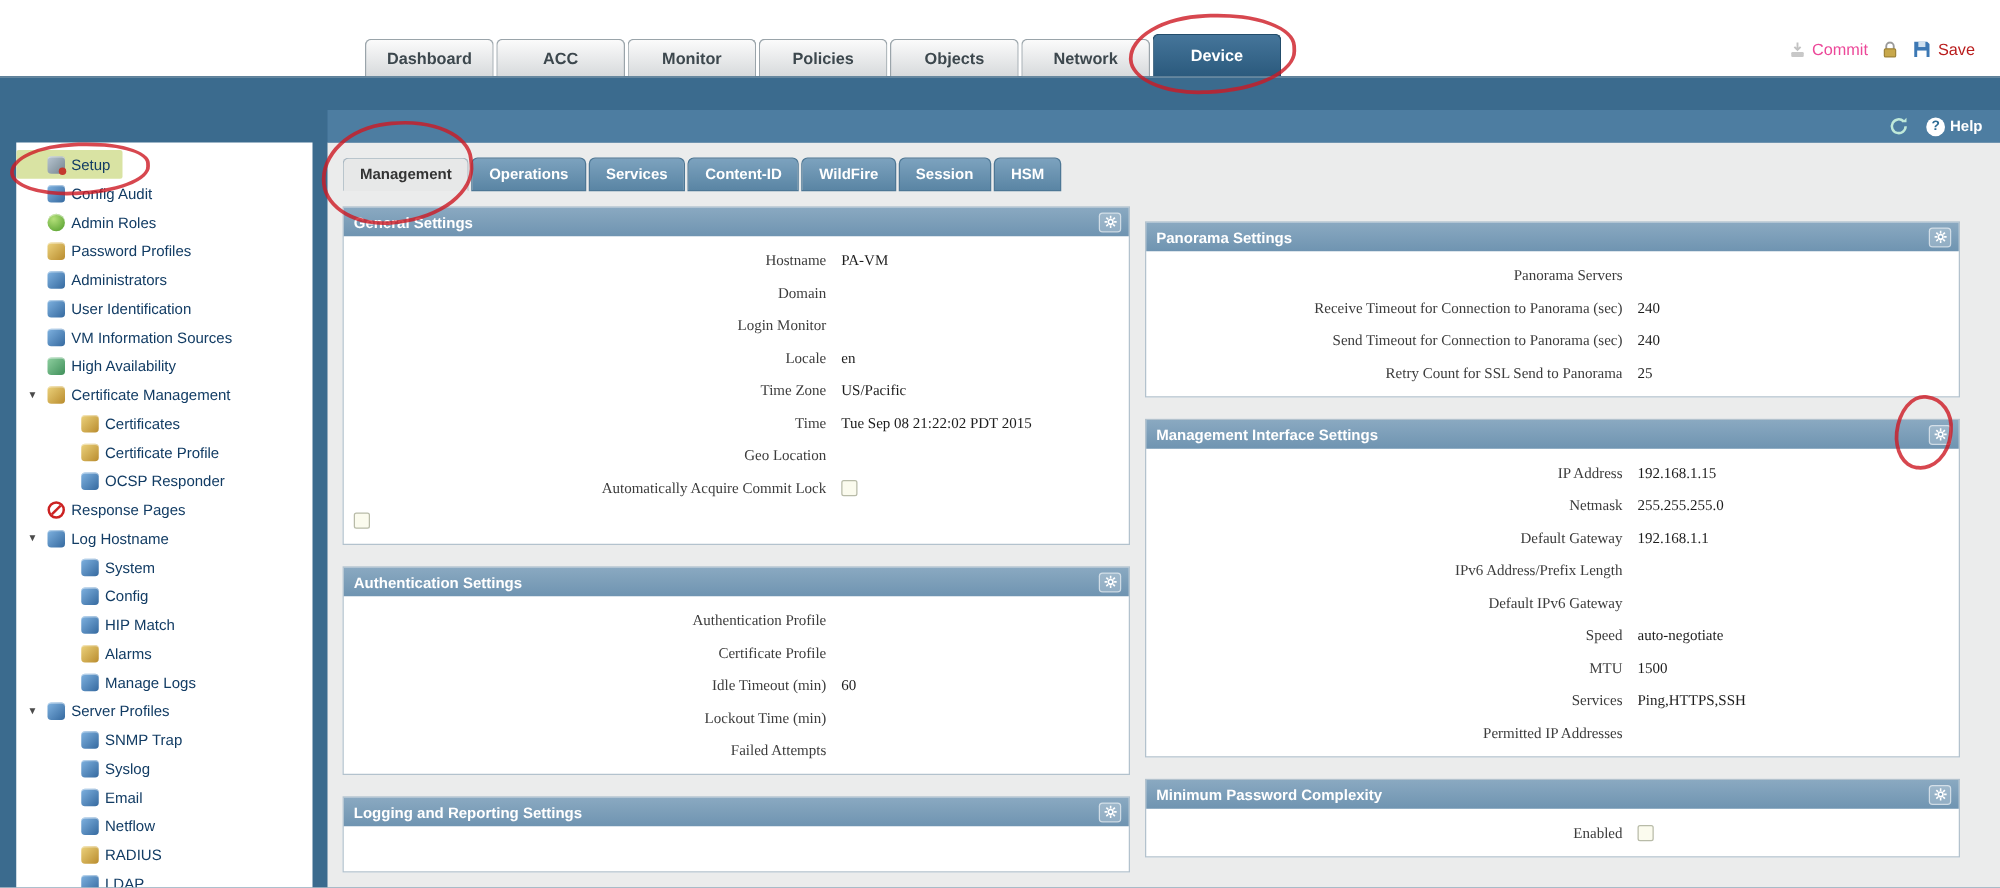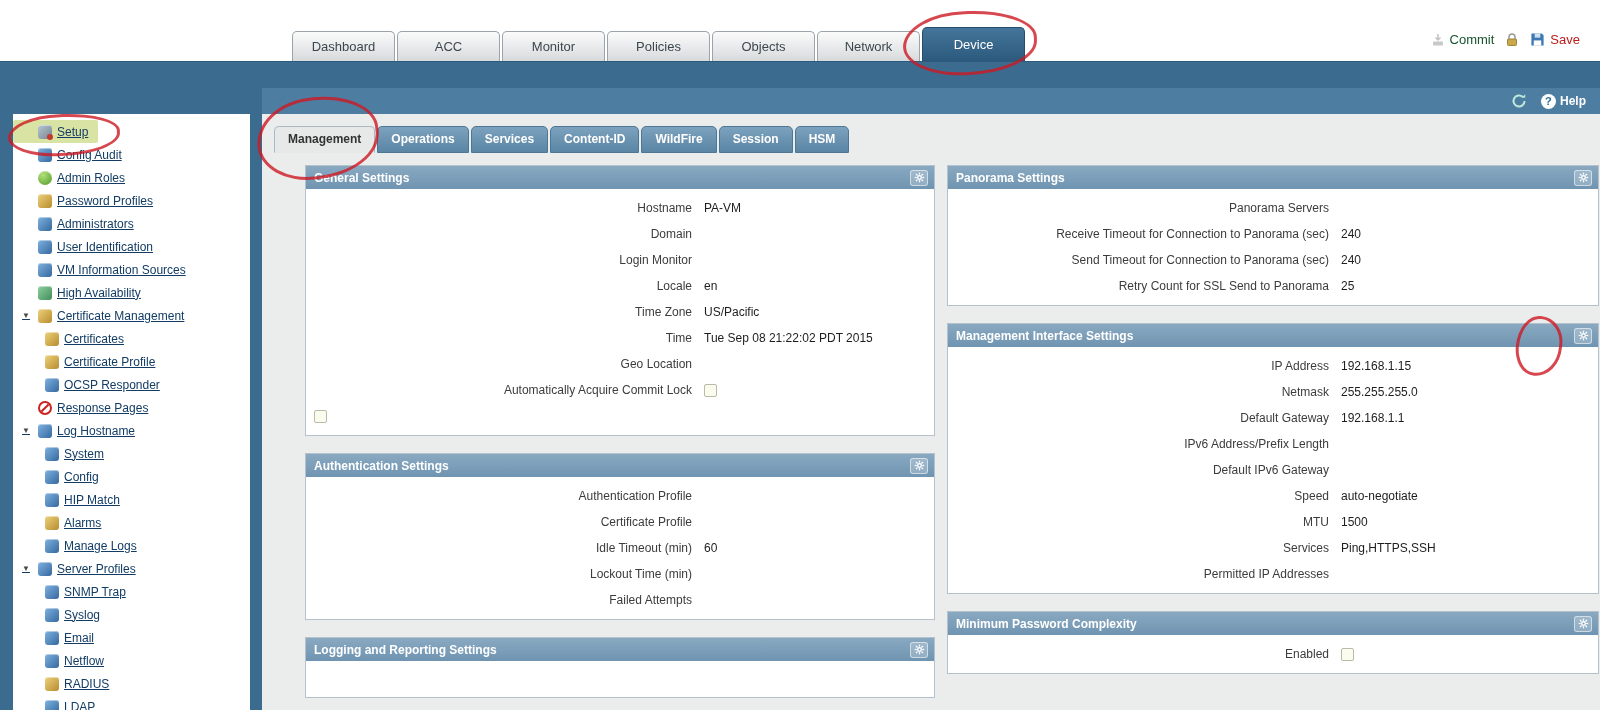--- a/index.html
+++ b/index.html
@@ -19,49 +19,49 @@
   .logo-mark .b3 { left:22px; height:22px; }
   .logo-mark .b4 { left:29px; height:28px; }
   .wordmark { font-size:28px; font-weight:bold; letter-spacing:-1px; line-height:30px; }
   .wordmark .palo { color:#4f5d64; }
   .wordmark .alto { color:#9fb4bd; }
   .networks { font-size:9px; letter-spacing:2.5px; color:#8dc63f; text-align:right; margin-top:-2px; }
 
   .nav-tabs { position:absolute; left:292px; bottom:0; display:flex; align-items:flex-end; }
   .nav-tab { width:103px; height:30px; margin-right:2px; border:1px solid #9aa4aa; border-bottom:none;
     border-radius:5px 5px 0 0; background:linear-gradient(#fbfbfb,#d7dadc);
-    color:#3c474d; font-size:13px; font-weight:normal;
+    color:#3c474d; font-size:13px; font-weight:bold;
     display:flex; align-items:center; justify-content:center; cursor:pointer; }
   .nav-tab.active { height:34px; background:linear-gradient(#45759a,#2b5a7d);
     border-color:#234d6b; color:#fff; }
 
   .header-actions { position:absolute; right:20px; top:32px; display:flex; align-items:center; gap:12px; }
   .commit-btn, .save-btn { display:flex; align-items:center; gap:5px; font-size:13px; cursor:pointer; }
-  .commit-btn { color:#14532d; }
+  .commit-btn { color:#ec4899; }
   .save-btn { color:#b91c1c; }
   .lock-btn { cursor:pointer; display:flex; align-items:center; }
 
   
   .help-strip { position:absolute; left:262px; top:88px; width:1338px; height:26px;
     background:#4d7da1; display:flex; align-items:center; justify-content:flex-end;
     gap:14px; padding-right:14px; z-index:4; }
   .refresh-btn { display:flex; align-items:center; cursor:pointer; }
   .help-btn { display:flex; align-items:center; gap:4px; color:#fff; font-size:12px; font-weight:bold; cursor:pointer; }
   .help-btn .qmark { width:15px; height:15px; border-radius:50%; background:#fff; color:#2e6b93;
     font-size:11px; font-weight:bold; display:flex; align-items:center; justify-content:center; }
 
   
   .sidebar { position:absolute; left:13px; top:114px; width:237px; height:596px;
     background:#fff; overflow:hidden; z-index:3; }
   .tree { padding-top:6px; }
   .tree-item { height:23px; display:flex; align-items:center; gap:5px;
     padding-left:6px; padding-right:10px; width:fit-content;
-    font-size:12px; color:#123c64; cursor:pointer; white-space:nowrap;text-decoration:underline; }
+    font-size:12px; color:#123c64; cursor:pointer; white-space:nowrap; }
   .tree-item.selected { background:#d9e3a3; border-radius:2px; }
-  .tree-item.depth1 { padding-left:32px; }
+  .tree-item.depth1 { padding-left:52px; }
   .arrow { width:14px; font-size:8px; color:#4a4a4a; text-align:center; }
   .tree-icon { width:14px; height:14px; border-radius:3px; flex-shrink:0;
     box-shadow:inset 0 1px 0 rgba(255,255,255,.45); }
   .tone-blue  { background:linear-gradient(135deg,#7fb2e0,#35699f); }
   .tone-gray  { background:linear-gradient(135deg,#b9c6d2,#74858f); position:relative; }
   .tone-gray::after { content:''; position:absolute; right:-1px; bottom:-1px; width:6px; height:6px;
     border-radius:50%; background:#c43a2e; }
   .tone-green { background:radial-gradient(circle at 35% 30%,#b4e07a,#4e9a28); border-radius:50%; }
   .tone-green2{ background:linear-gradient(135deg,#8fd0a0,#3f8f5a); }
   .tone-gold  { background:linear-gradient(135deg,#ecd27c,#b98c2e); }
@@ -72,33 +72,33 @@
 
   
   .content { position:absolute; left:262px; top:114px; width:1338px; height:596px;
     background:#ebecec; overflow:hidden; z-index:3; }
   .subtabs { display:flex; gap:2px; margin:12px 0 0 12px; }
   .subtab { height:27px; line-height:25px; padding:0 13px; border:1px solid #4d7795;
     border-radius:5px 5px 0 0; background:linear-gradient(#7ca2be,#5a85a4);
     color:#fff; font-size:12px; font-weight:bold; cursor:pointer; }
   .subtab.active { background:#e7e8e8; border-color:#aab8c2; border-bottom-color:#e7e8e8; color:#333; }
 
-  .columns { display:flex; gap:12px; padding:12px 0 0 12px; align-items:flex-start;margin-left:31px; }
+  .columns { display:flex; gap:12px; padding:12px 0 0 12px; align-items:center; }
   .col { display:flex; flex-direction:column; gap:17px; }
   .col.left  { width:630px; }
   .col.right { width:652px; }
 
   .panel { background:#fff; border:1px solid #b3c2cd; width:100%; }
   .panel-header { height:23px; background:linear-gradient(#8aa9c1,#6f94b1);
     display:flex; align-items:center; justify-content:space-between;
     padding:0 6px 0 8px; color:#fff; font-size:12px; font-weight:bold; }
   .gear-btn { width:18px; height:16px; border-radius:3px; background:rgba(255,255,255,.22);
     border:1px solid rgba(255,255,255,.55); display:flex; align-items:center;
     justify-content:center; cursor:pointer; }
-  .panel-body { padding:6px 8px; }
+  .panel-body { padding:6px 8px;font-family:Liberation Serif, serif; }
   .panel-body:empty { height:36px; }
   .frow { display:flex; align-items:center; min-height:26px; font-size:12px; }
   .flabel { width:390px; text-align:right; padding-right:12px; color:#3c3c3c; flex-shrink:0; }
   .col.right .flabel { width:385px; }
   .fvalue { color:#1d1d1d; }
   .checkbox { width:13px; height:13px; border:1px solid #b8bba8; background:#fbfbee;
     border-radius:2px; cursor:pointer; }
 
   
   .annotations-layer { position:absolute; left:0; top:0; width:1600px; height:710px;

